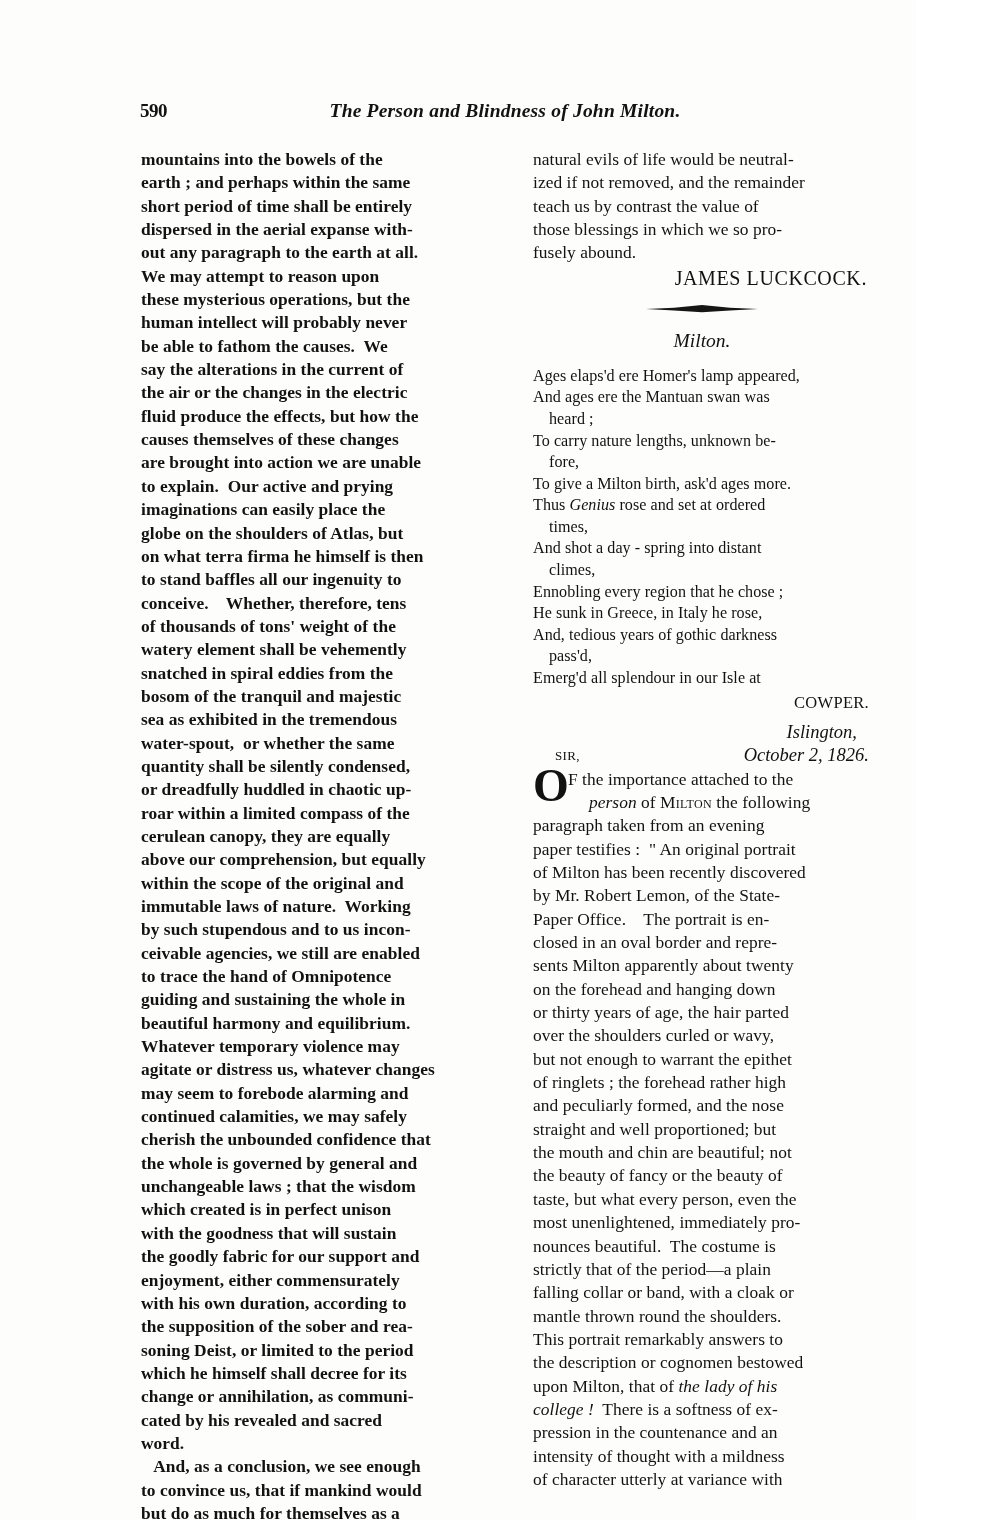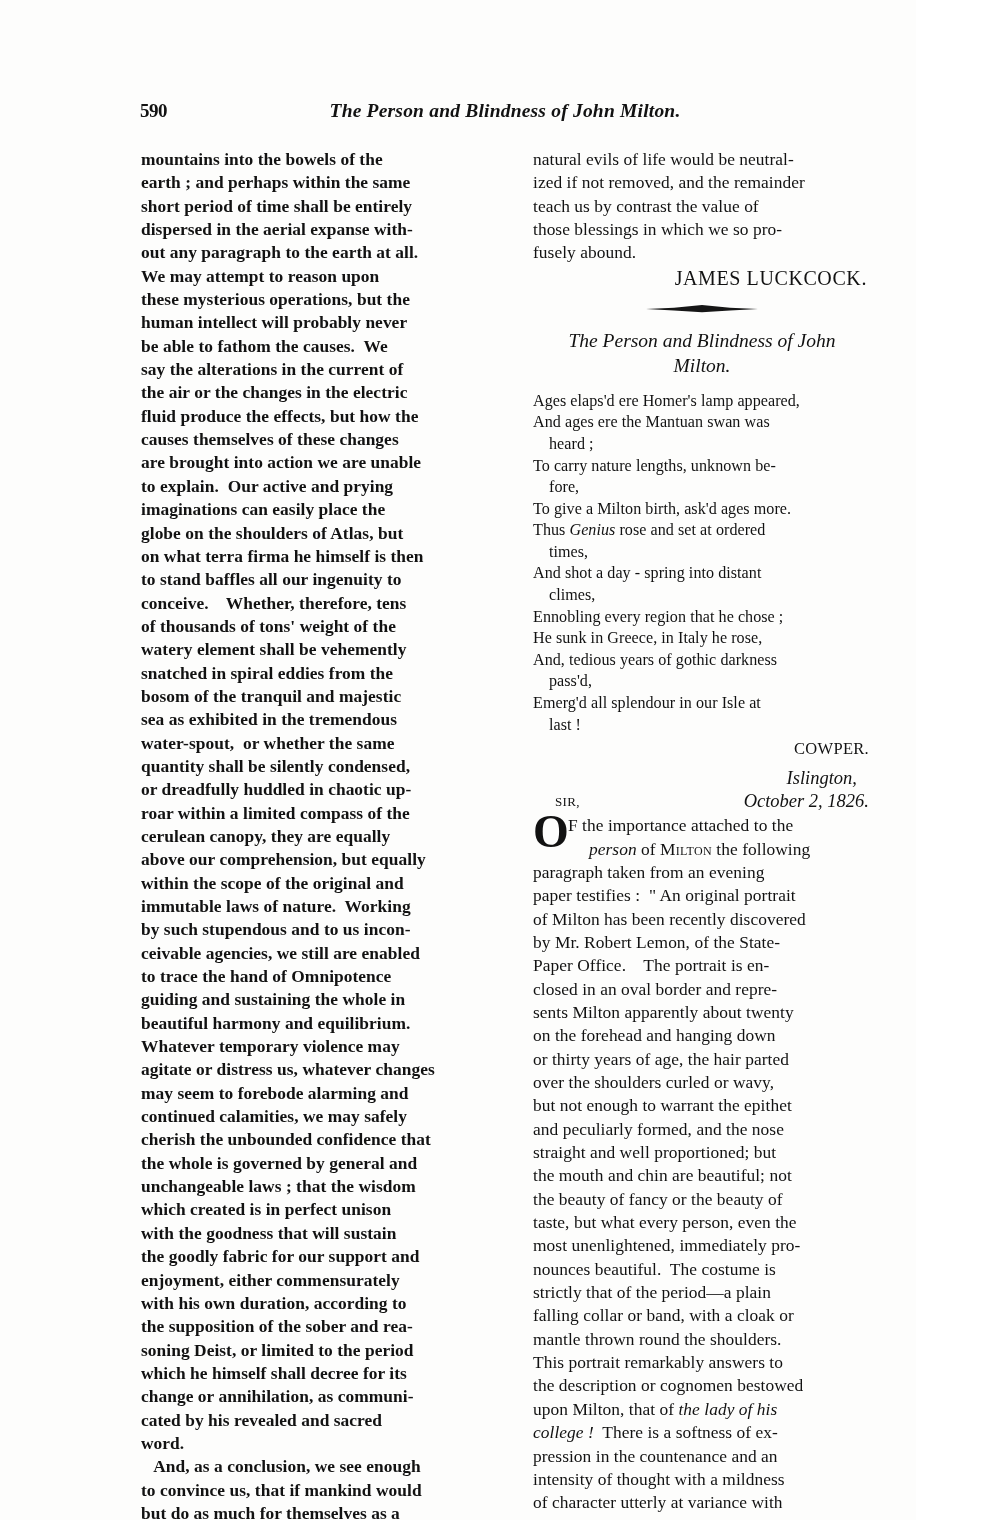--- a/index.html
+++ b/index.html
@@ -256,41 +256,39 @@
 
     <span class="signature">JAMES LUCKCOCK.</span>
 
     <div class="ornament-wrap">
       <svg class="ornament" viewBox="0 0 112 9">
         <path d="M0 5.1 L28 3.8 L56 0.9 L84 3.8 L112 5.1 L84 6.6 L56 8.2 L28 6.6 Z" fill="#161616"></path>
       </svg>
     </div>
 
     <div class="article-title">
-      <span class="t-line">The Person and Blindness of John</span>
       <span class="t-line second">Milton.</span>
     </div>
 
     <div class="poem" id="poem">
         <span class="ln">Ages elaps'd ere Homer's lamp appeared,</span>
         <span class="ln">And ages ere the Mantuan swan was</span>
         <span class="ln cont">heard ;</span>
         <span class="ln">To carry nature lengths, unknown be-</span>
         <span class="ln cont">fore,</span>
         <span class="ln">To give a Milton birth, ask'd ages more.</span>
         <span class="ln">Thus <i>Genius</i> rose and set at ordered</span>
         <span class="ln cont">times,</span>
         <span class="ln">And shot a day - spring into distant</span>
         <span class="ln cont">climes,</span>
         <span class="ln">Ennobling every region that he chose ;</span>
         <span class="ln">He sunk in Greece, in Italy he rose,</span>
         <span class="ln">And, tedious years of gothic darkness</span>
         <span class="ln cont">pass'd,</span>
         <span class="ln">Emerg'd all splendour in our Isle at</span>
-        <span class="ln cont">last !</span>
       </div>
 
     <span class="attrib sc">COWPER.</span>
 
     <div class="dateline">
       <span class="dl-line">Islington,</span>
       <div class="salutation-row">
         <span class="salutation sc">SIR,</span>
         <span class="dl-line with-sal">October 2, 1826.</span>
       </div>
@@ -305,20 +303,21 @@
           <span class="ln">paper testifies :  " An original portrait</span>
           <span class="ln">of Milton has been recently discovered</span>
           <span class="ln">by Mr. Robert Lemon, of the State-</span>
           <span class="ln">Paper Office.    The portrait is en-</span>
           <span class="ln">closed in an oval border and repre-</span>
           <span class="ln">sents Milton apparently about twenty</span>
           <span class="ln">on the forehead and hanging down</span>
           <span class="ln">or thirty years of age, the hair parted</span>
           <span class="ln">over the shoulders curled or wavy,</span>
           <span class="ln">but not enough to warrant the epithet</span>
+          <span class="ln">of ringlets ; the forehead rather high</span>
           <span class="ln">and peculiarly formed, and the nose</span>
           <span class="ln">straight and well proportioned; but</span>
           <span class="ln">the mouth and chin are beautiful; not</span>
           <span class="ln">the beauty of fancy or the beauty of</span>
           <span class="ln">taste, but what every person, even the</span>
           <span class="ln">most unenlightened, immediately pro-</span>
           <span class="ln">nounces beautiful.  The costume is</span>
           <span class="ln">strictly that of the period—a plain</span>
           <span class="ln">falling collar or band, with a cloak or</span>
           <span class="ln">mantle thrown round the shoulders.</span>

